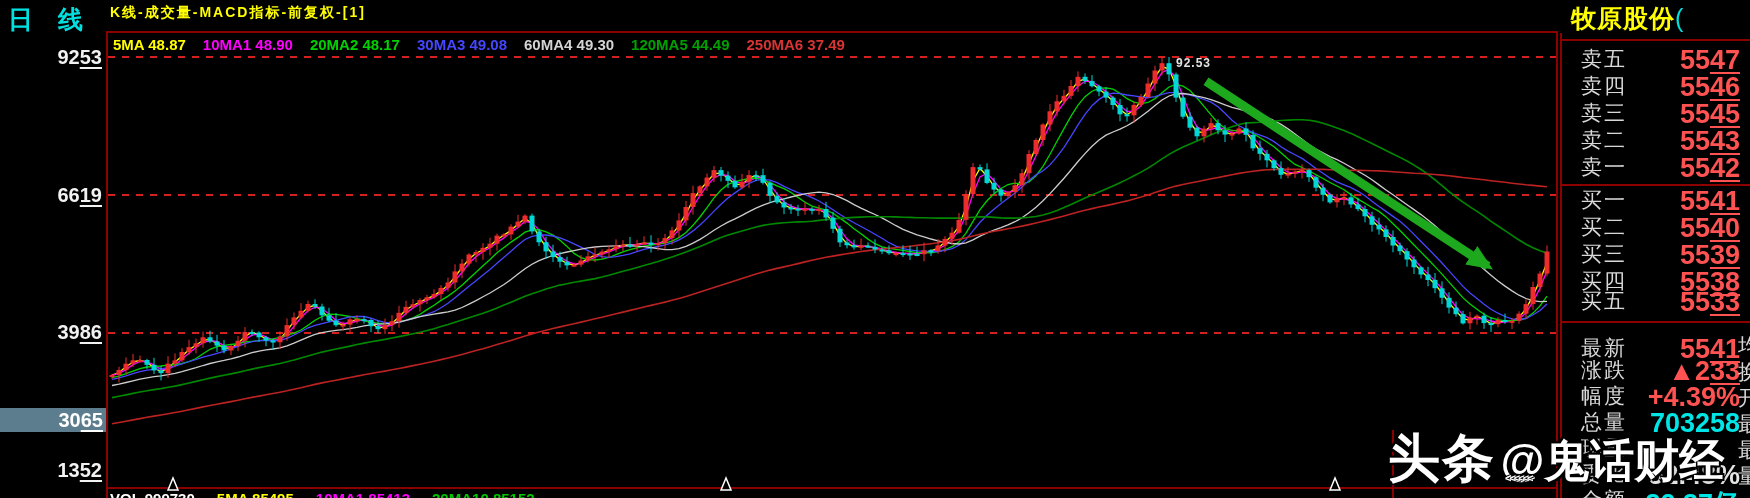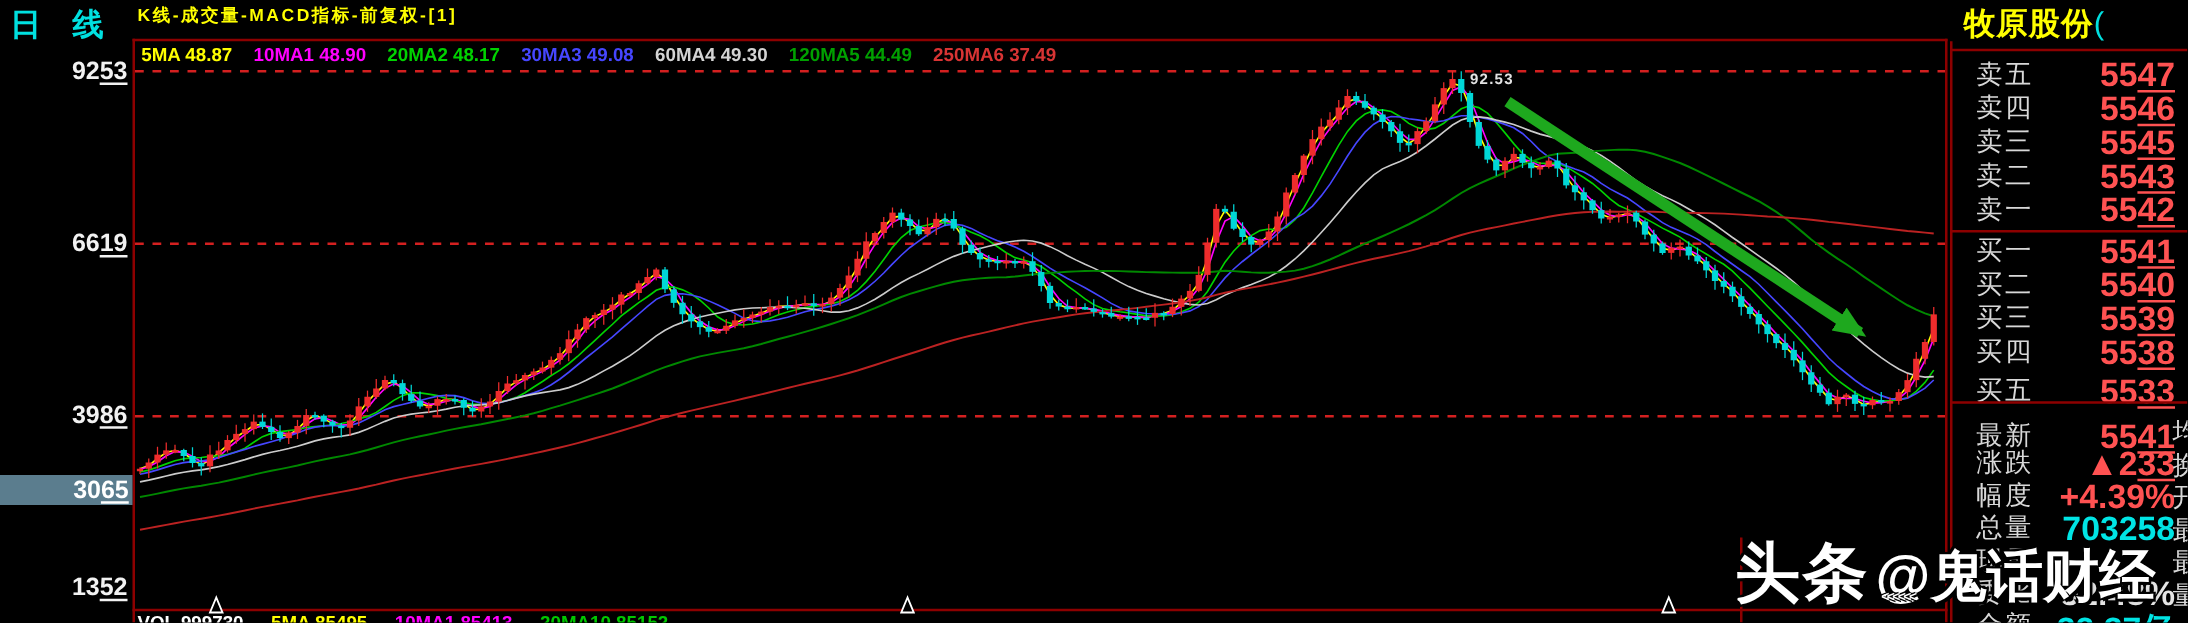--- a/index.html
+++ b/index.html
@@ -51,21 +51,21 @@
 <div class="vline" style="left:1392px;top:430px;height:68px;"></div>
 
 <div id="ma-legend" class="abs"><span style="color:#ffff00">5MA 48.87</span><span style="color:#ff00ff">10MA1 48.90</span><span style="color:#00d200">20MA2 48.17</span><span style="color:#4646ff">30MA3 49.08</span><span style="color:#d4d4d4">60MA4 49.30</span><span style="color:#00a000">120MA5 44.49</span><span style="color:#d83434">250MA6 37.49</span></div>
 
 <div id="yaxis">
     <div class="ylab" style="top:46px"><span>92</span><span class="u2">53</span></div>
     <div class="ylab" style="top:184px"><span>66</span><span class="u2">19</span></div>
     <div class="ylab" style="top:321px"><span>39</span><span class="u2">86</span></div>
     <div class="ylab" style="top:459px"><span>13</span><span class="u2">52</span></div>
   </div>
-<div id="ytag" class="abs" style="background: rgb(91, 125, 142);"><span>30</span><span class="u2">65</span></div>
+<div id="ytag" class="abs" style="background: rgb(91, 125, 142); margin-top: 28px;"><span>30</span><span class="u2">65</span></div>
 
 <svg id="chart" class="abs" style="left:0;top:0" width="1750" height="498" xmlns="http://www.w3.org/2000/svg">
     <defs>
  <clipPath id="cc">
         <rect x="108" y="32" width="1448" height="455"></rect>
       </clipPath>
  <marker id="ah" markerUnits="userSpaceOnUse" markerWidth="28" markerHeight="24" refX="20" refY="11" orient="auto">
    <path d="M0,0 L26,11 L0,22 Z" fill="#1ea81e"></path>
       </marker>
 </defs>
@@ -539,21 +539,21 @@
      <span class="pval" style="color:#ff5252"><span>55</span><span class="u2">40</span></span>
    </div>
       <div class="prow" style="top:240px;height:27px">
      <span class="plabel">买三</span>
      <span class="pval" style="color:#ff5252"><span>55</span><span class="u2">39</span></span>
    </div>
       <div class="prow" style="top:267px;height:27px">
      <span class="plabel">买四</span>
      <span class="pval" style="color:#ff5252"><span>55</span><span class="u2">38</span></span>
    </div>
-      <div class="prow" style="top:298px;height:27px">
+      <div class="prow" style="top:287px;height:27px">
      <span class="plabel">买五</span>
      <span class="pval" style="color:#ff5252"><span>55</span><span class="u2">33</span></span>
    </div>
     </div>
   <div class="hline" style="left:0;top:321px;width:189px;"></div>
   <div id="info-block">
       <div class="prow" style="top:334px;height:26px">
      <span class="plabel">最新</span>
      <span class="pval" style="color:#ff5252"><span>55</span><span class="u2">41</span></span>
    </div>

